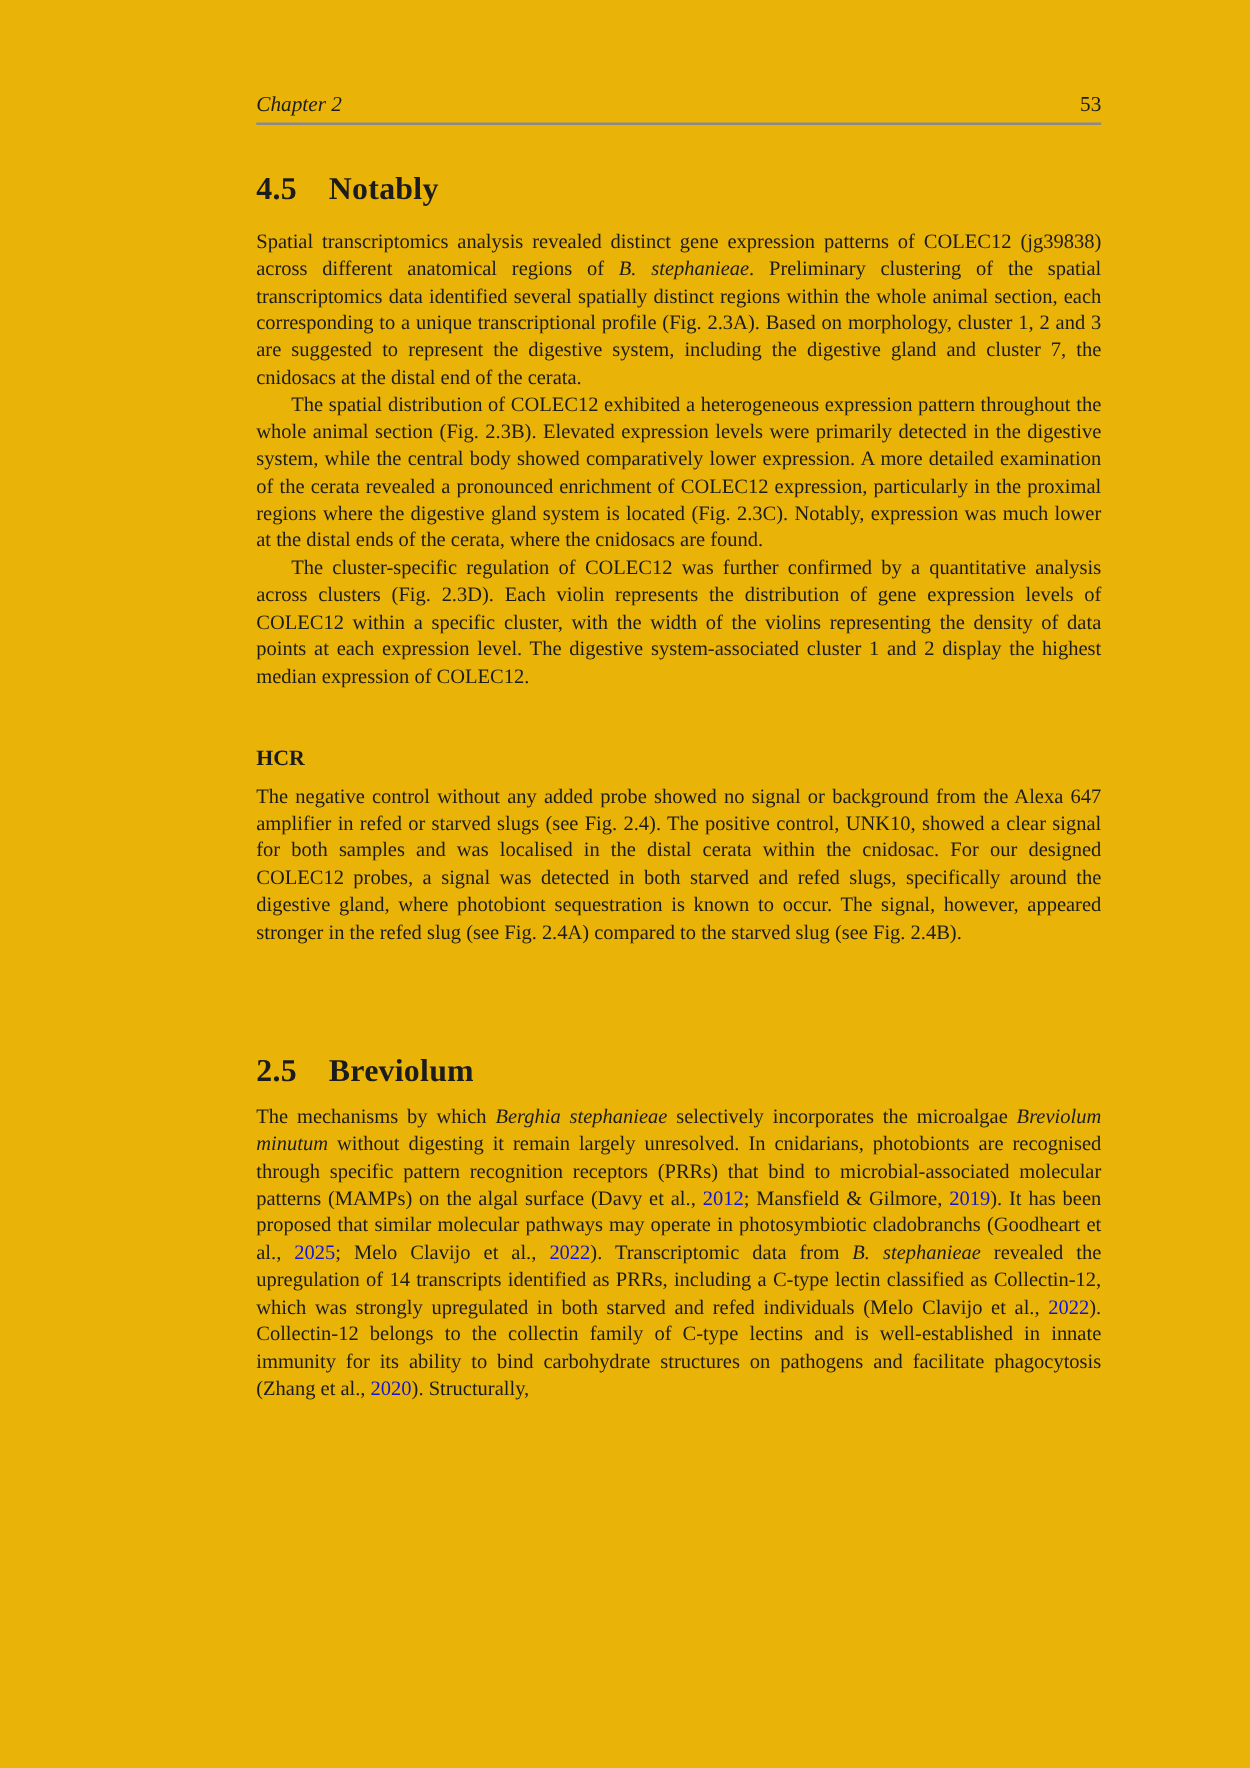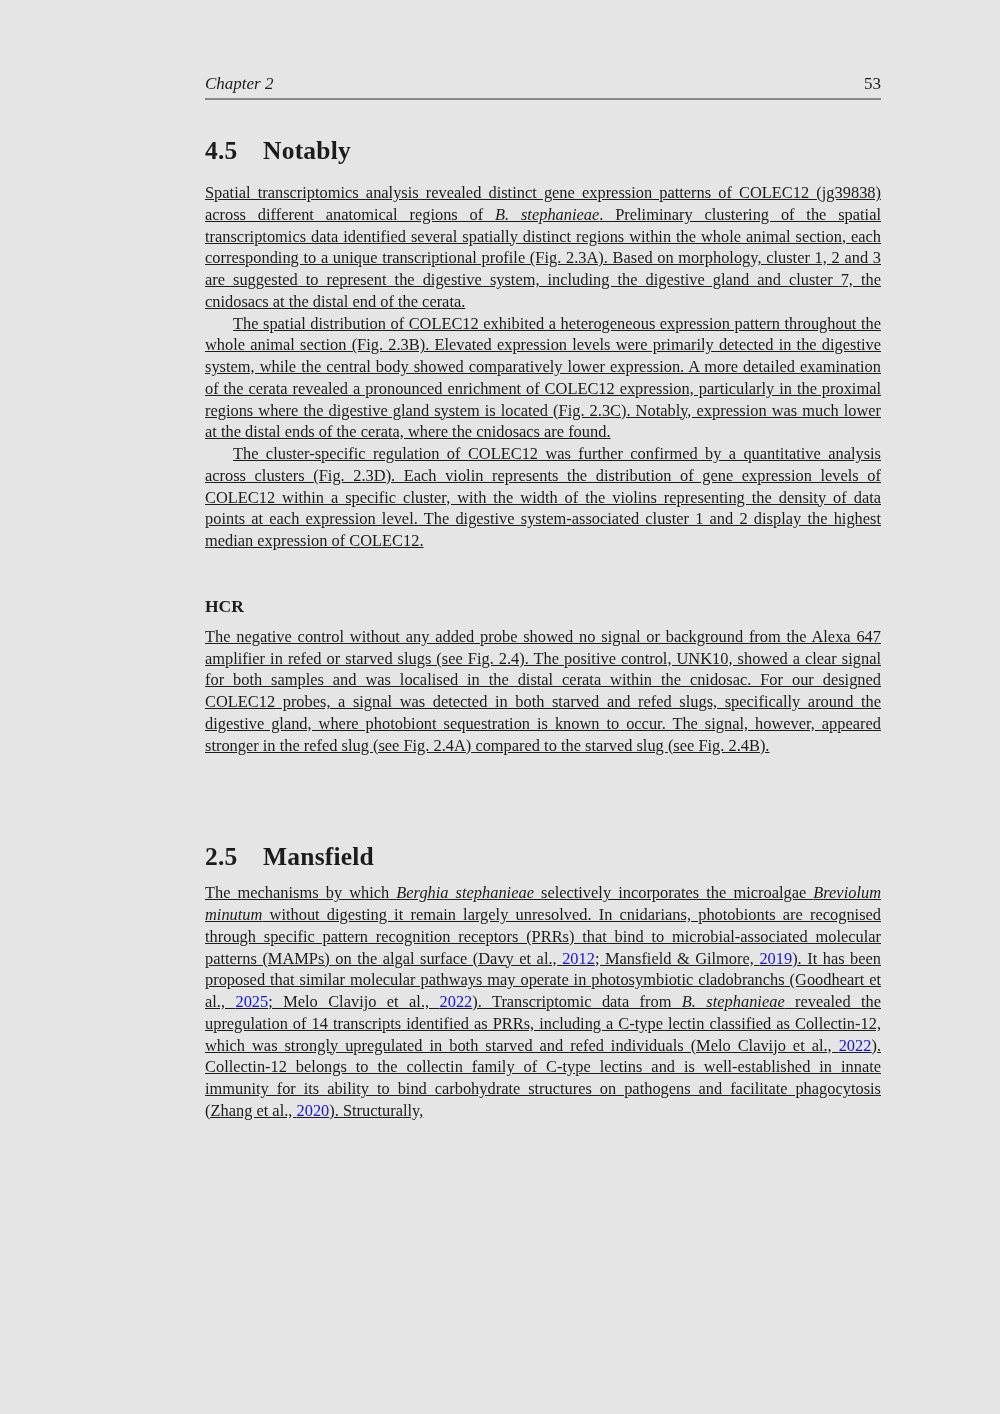--- a/index.html
+++ b/index.html
@@ -1,20 +1,20 @@
 <!DOCTYPE html>
 <html lang="en"><head>
 <meta charset="utf-8">
 <style>
   html, body { margin: 0; padding: 0; background: #ffffff; }
   .page {
     position: relative;
     width: 1000px;
     height: 1414px;
-    background: #e5e5e5;
+    background: #eab308;
     color: #1c1c1c;
     font-family: "Liberation Serif", "DejaVu Serif", serif;
     overflow: hidden;
   }
   .content {
     position: absolute;
     left: 205px;
     top: 0;
     width: 676px;
   }
@@ -42,21 +42,21 @@
   }
   .section-heading .sec-num { margin-right: 19px; }
   .section-heading.discussion { margin-top: 86px; }
   .subsection-heading {
     margin: 16px 0 0 0;
     font-size: 17.5px;
     line-height: 20px;
     font-weight: bold;
   }
   .subsection-heading.sub-hcr { margin-top: 44px; }
-  .para-group { margin-top: 16px; text-decoration: underline; }
+  .para-group { margin-top: 16px; }
   .para-group.pg-body { margin-top: 10px; }
   .para-group p {
     margin: 0;
     font-size: 16.4px;
     line-height: 21.75px;
     text-align: justify;
   }
   .para-group p.indent { text-indent: 28px; }
   .italic { font-style: italic; }
   .cite-link { color: #1414dc; cursor: pointer; }
@@ -86,21 +86,21 @@
     </div>
 
     <h2 class="subsection-heading sub-hcr">HCR</h2>
 
     <div class="para-group pg-body">
       <p><span>The negative control without any added probe showed no signal or background from the Alexa 647 amplifier in refed or starved slugs (see Fig. 2.4). The positive control, UNK10, showed a clear signal for both samples and was localised in the distal cerata within the cnidosac. For our designed COLEC12 probes, a signal was detected in both starved and refed slugs, specifically around the digestive gland, where photobiont sequestration is known to occur. The signal, however, appeared stronger in the refed slug (see Fig. 2.4A) compared to the starved slug (see Fig. 2.4B).</span></p>
     </div>
 
     <h1 class="section-heading discussion">
       <span class="sec-num">2.5</span>
-      <span class="sec-title">Mansfield</span>
+      <span class="sec-title">Breviolum</span>
     </h1>
 
     <div class="para-group pg-body">
       <p><span>The mechanisms by which </span><span class="italic">Berghia stephanieae</span><span> selectively incorporates the microalgae </span><span class="italic">Breviolum minutum</span><span> without digesting it remain largely unresolved. In cnidarians, photobionts are recognised through specific pattern recognition receptors (PRRs) that bind to microbial-associated molecular patterns (MAMPs) on the algal surface (Davy et al., </span><span class="cite-link">2012</span><span>; Mansfield &amp; Gilmore, </span><span class="cite-link">2019</span><span>). It has been proposed that similar molecular pathways may operate in photosymbiotic cladobranchs (Goodheart et al., </span><span class="cite-link">2025</span><span>; Melo Clavijo et al., </span><span class="cite-link">2022</span><span>). Transcriptomic data from </span><span class="italic">B. stephanieae</span><span> revealed the upregulation of 14 transcripts identified as PRRs, including a C-type lectin classified as Collectin-12, which was strongly upregulated in both starved and refed individuals (Melo Clavijo et al., </span><span class="cite-link">2022</span><span>). Collectin-12 belongs to the collectin family of C-type lectins and is well-established in innate immunity for its ability to bind carbohydrate structures on pathogens and facilitate phagocytosis (Zhang et al., </span><span class="cite-link">2020</span><span>). Structurally,</span></p>
     </div>
 
   </div>
 </div>
 
 </body></html>

